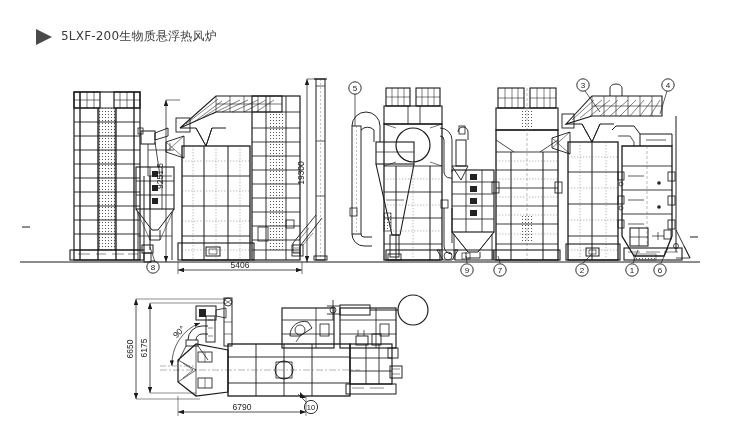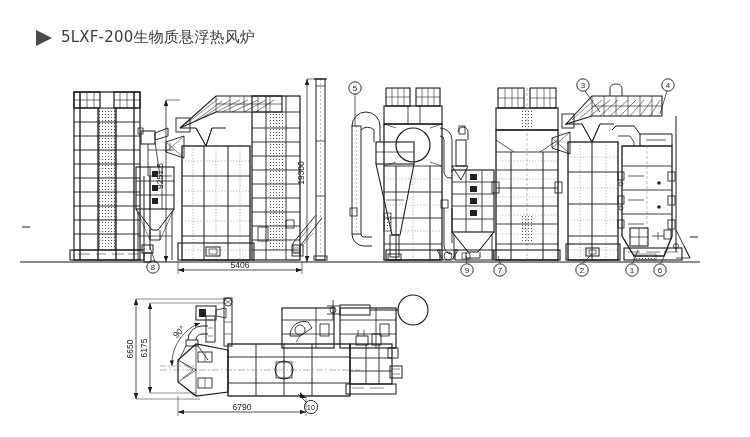--- a/index.html
+++ b/index.html
@@ -18,21 +18,21 @@
     display:flex;align-items:center;gap:9px;
   }
   .title-arrow{
     width:0;height:0;
     border-left:16px solid #4a4a4a;
     border-top:8px solid transparent;
     border-bottom:8px solid transparent;
     display:block;
   }
   .title-text{
-    font-size:15px;
+    font-size:12px;
     color:#3a3a3a;
     letter-spacing:.2px;
     white-space:nowrap;
     font-family:"DejaVu Sans","Liberation Sans",sans-serif;
   }
 
   
   .cad{position:absolute;left:0;top:0;width:750px;height:437px;}
   .cad svg{display:block;}
 </style>

